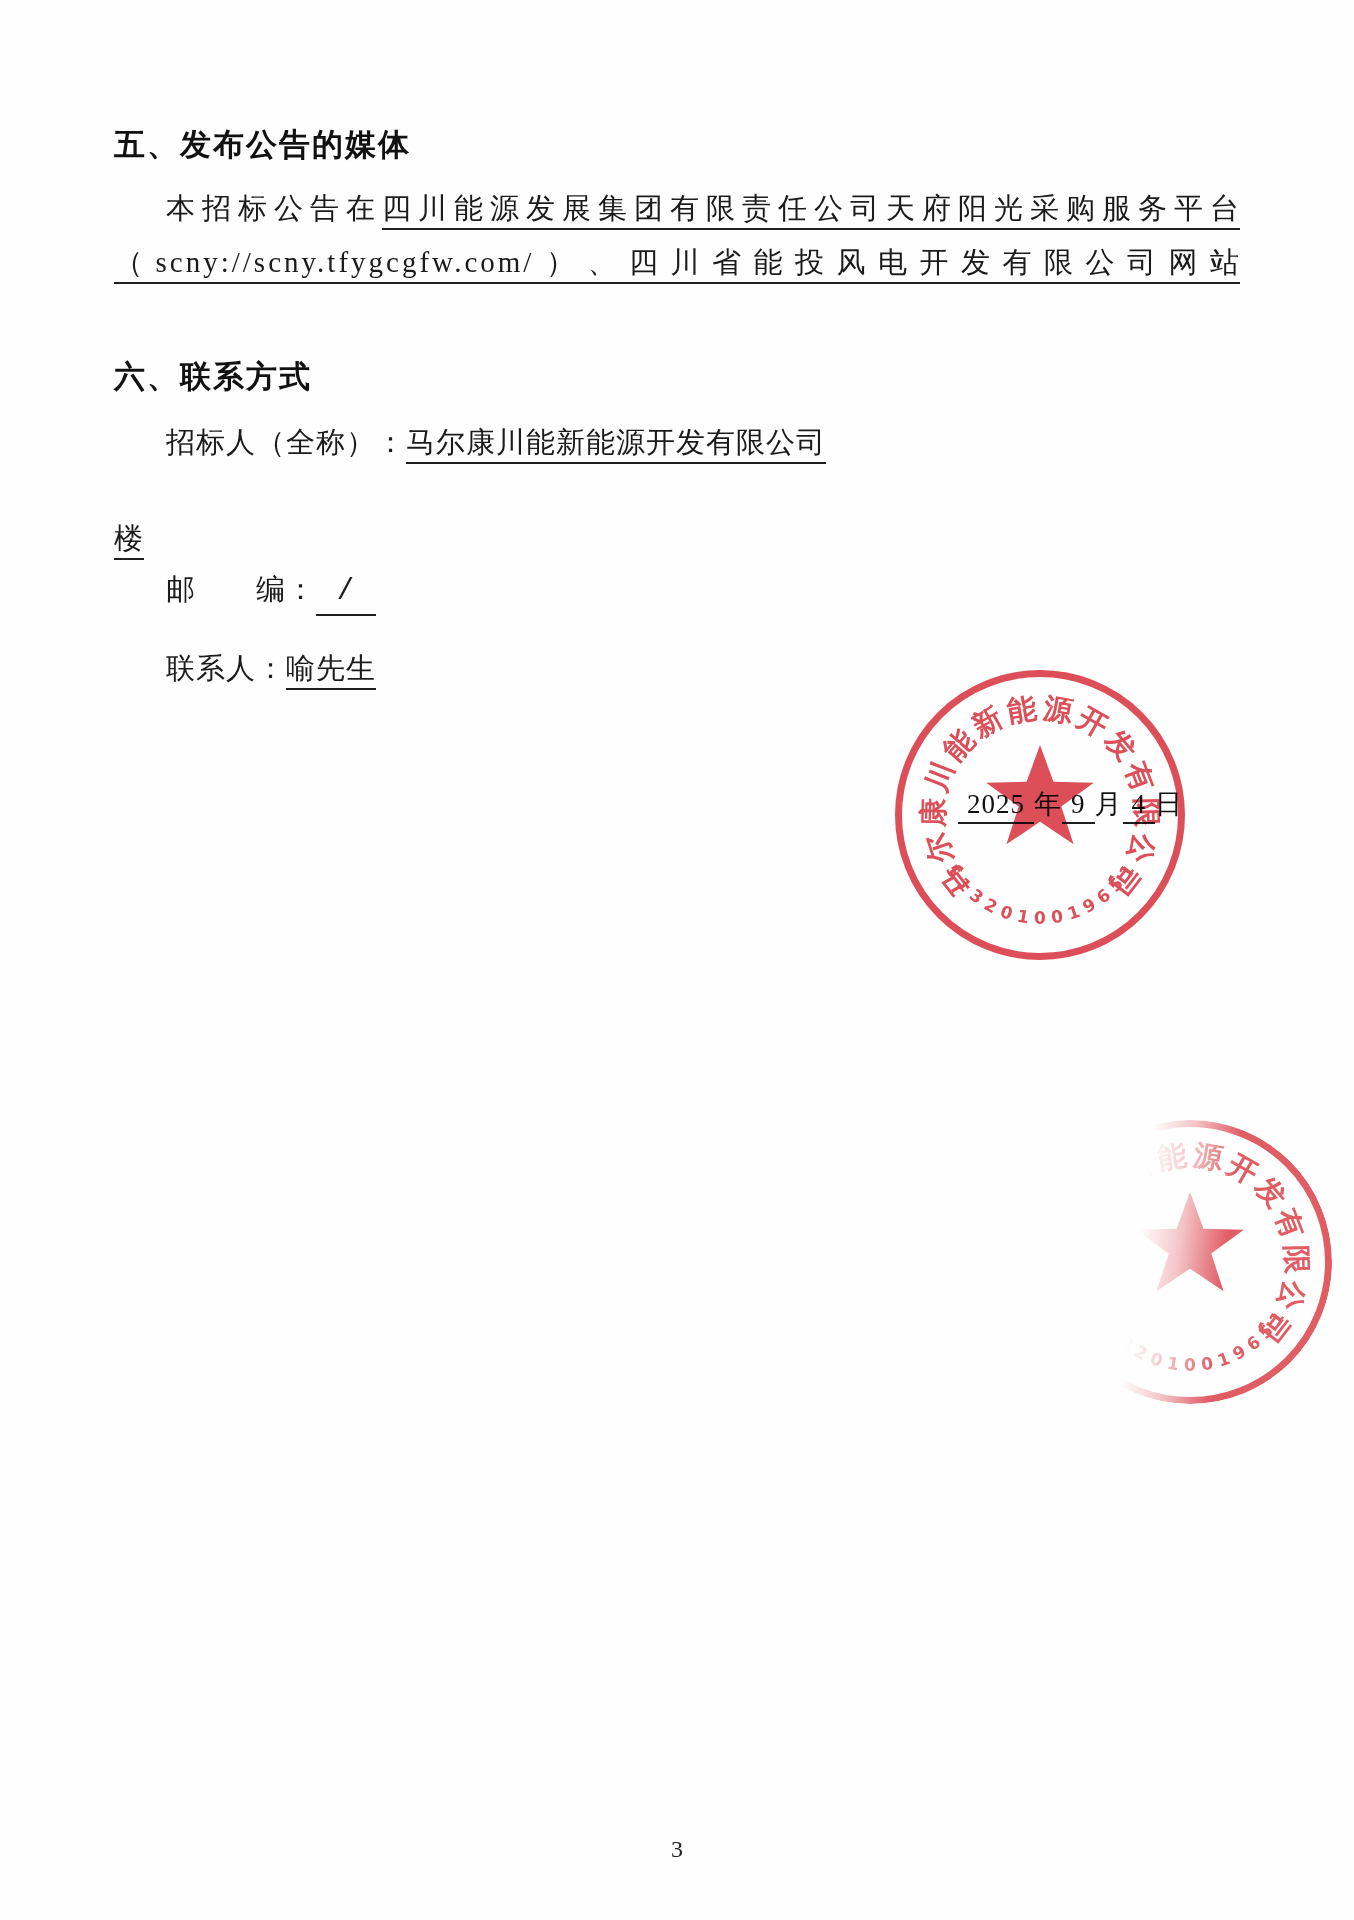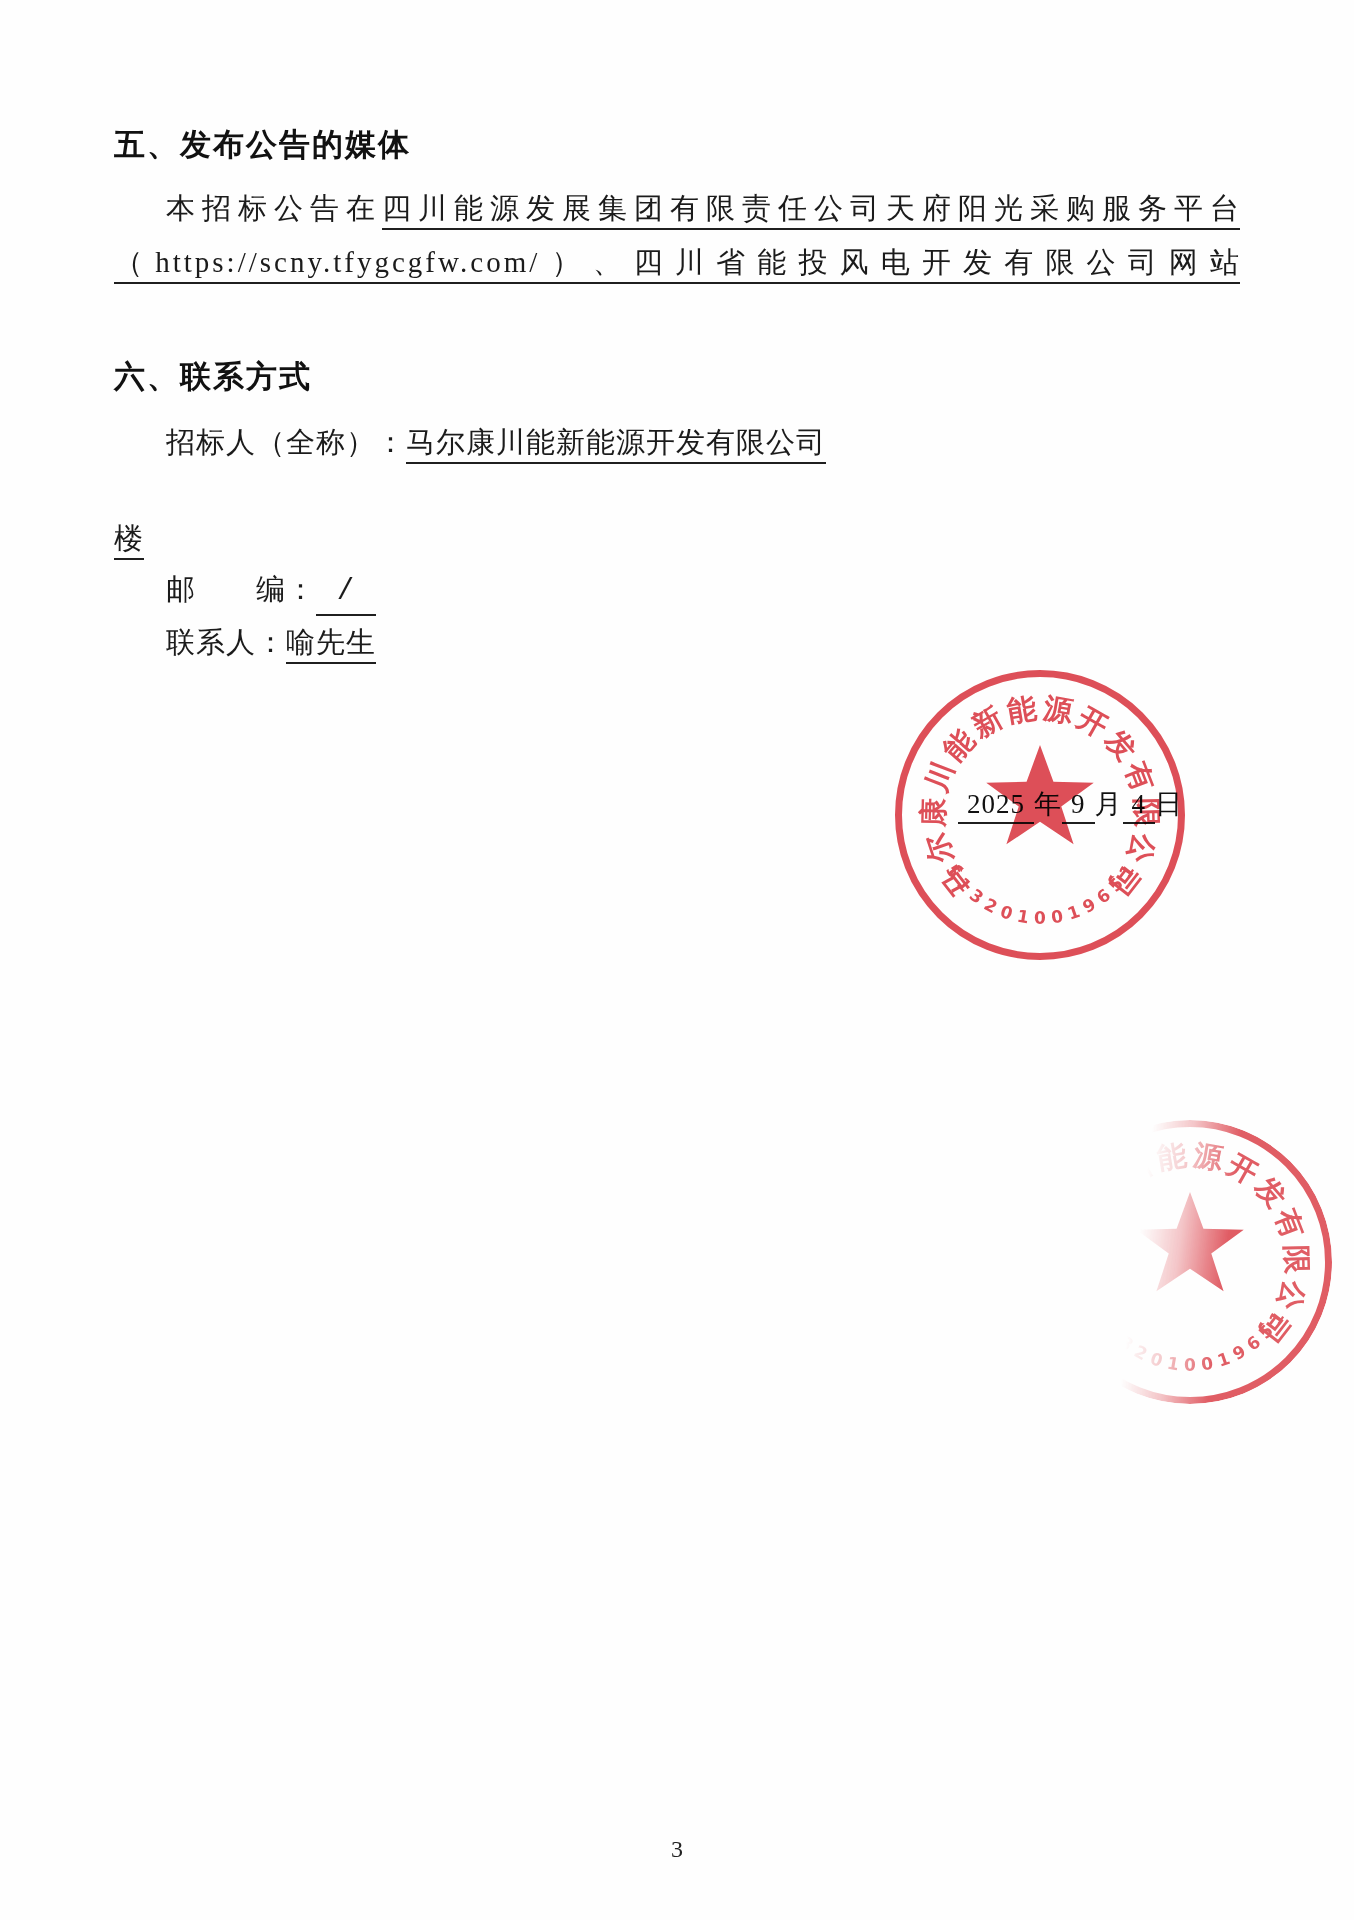--- a/index.html
+++ b/index.html
@@ -63,33 +63,33 @@
 </style>
 </head>
 <body>
 
 <div class="page">
 
   <div class="abs bodyline just indent" style="top:188px;"><span>本招标公告在</span><span class="u">四川能源发展集团有限责任公司天府阳光采购服务平台</span></div>
 
   <div class="abs heading" style="left:114px;top:124px;">五、发布公告的媒体</div>
 
-  <div class="abs bodyline just" style="top:242px;"><span class="u"><span>（</span><span class="url">https://scny.tfygcgfw.com/</span><span>）、</span><span>四川省能投风电开发有限公司网站</span></span></div>
+  <div class="abs bodyline just" style="top:242px;"><span class="u"><span>（</span><span class="url">scny://scny.tfygcgfw.com/</span><span>）、</span><span>四川省能投风电开发有限公司网站</span></span></div>
 
 
   <div class="abs heading" style="left:114px;top:356px;">六、联系方式</div>
 
   <div class="abs bodyline" style="left:166px;top:414px;margin-top:8px;"><span>招标人（全称）：</span><span class="u">马尔康川能新能源开发有限公司</span></div>
 
 
   <div class="abs bodyline" style="left:114px;top:518px;"><span class="u">楼</span></div>
 
   <div class="abs bodyline" style="left:166px;top:572px;font-family:Liberation Mono, monospace;"><span>邮　　编：</span><span class="slash-u">/</span></div>
 
-  <div class="abs bodyline" style="left:166px;top:622px;"><span>联系人：</span><span class="u">喻先生</span></div>
+  <div class="abs bodyline" style="left:166px;top:648px;"><span>联系人：</span><span class="u">喻先生</span></div>
 
 
   <div class="abs date-line" style="left:958px;top:786px;"><span class="u">2025</span><span>年</span><span class="u">9</span><span>月</span><span class="u">4</span><span>日</span></div>
 
   <div class="seal" style="left: 895px; top: 670px; width: 290px; height: 290px; color: rgb(220, 64, 73);">
     <div class="seal-ring"></div>
     <div class="seal-star"></div>
     <div class="seal-arc-text">
         <span class="seal-char" style="transform: rotate(-128deg) translateY(-107px);">马</span>
         <span class="seal-char" style="transform: rotate(-108.308deg) translateY(-107px);">尔</span>

